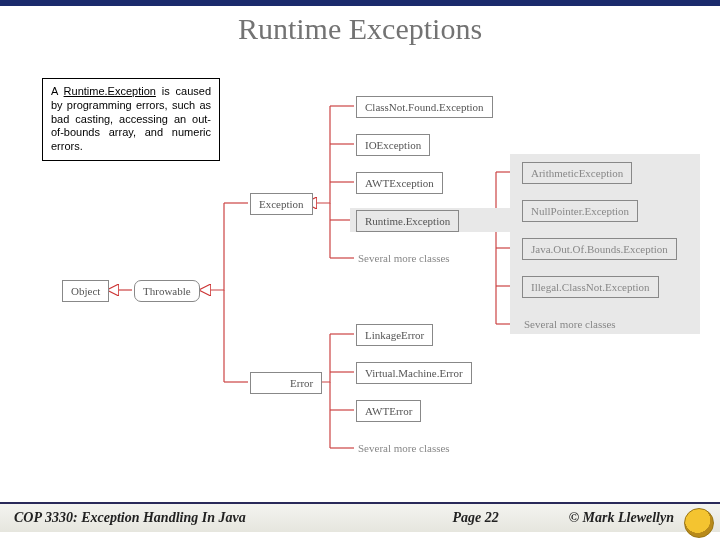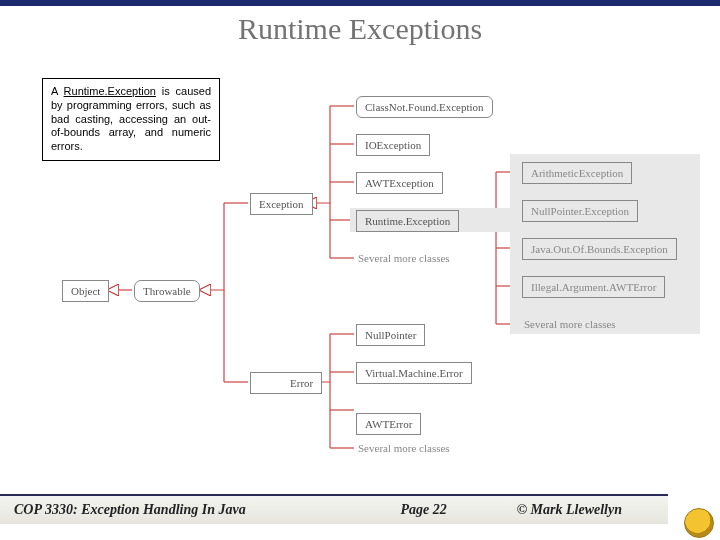--- a/index.html
+++ b/index.html
@@ -7,21 +7,21 @@
   .topbar { height: 6px; background: #1a2a6c; }
   .title { text-align: center; font-size: 30px; color: #737373; margin-top: 6px; font-weight: normal; }
   .callout { position: absolute; left: 30px; top: 78px; width: 178px; border: 1px solid #000; padding: 6px 8px; font-family: Arial, sans-serif; font-size: 11px; text-align: justify; line-height: 1.25; margin-left: 12px; }
   .callout .u { text-decoration: underline; }
   .diagram { position: absolute; left: 0; top: 72px; width: 720px; height: 400px; }
   .node { position: absolute; border: 1px solid #888; background: #fff; font-family: "Times New Roman", serif; font-size: 11px; color: #555; padding: 4px 8px; white-space: nowrap; }
   .grey { color: #888; }
   .hl { background: #e8e8e8; }
   .more { position: absolute; font-family: "Times New Roman", serif; font-size: 11px; color: #888; white-space: nowrap; }
   svg.lines { position: absolute; left: 0; top: 0; width: 720px; height: 400px; }
-  .footer { position: absolute; left: 0; bottom: 16px; width: 668px; height: 30px; border-top: 2px solid #2a2a5a; background: linear-gradient(#f4f4f0,#e6e6de); display: flex; align-items: center; font-style: italic; font-weight: bold; font-size: 14px; color: #222; }
+  .footer { position: absolute; left: 0; bottom: 8px; width: 720px; height: 30px; border-top: 2px solid #2a2a5a; background: linear-gradient(#f4f4f0,#e6e6de); display: flex; align-items: center; font-style: italic; font-weight: bold; font-size: 14px; color: #222; }
   .footer .course { padding-left: 14px; flex: 0 0 auto; }
   .footer .spacer { flex: 1 1 auto; }
   .footer .page { flex: 0 0 auto; padding-right: 70px; }
   .footer .copy { flex: 0 0 auto; padding-right: 46px; }
   .logo { position: absolute; right: 6px; bottom: 2px; width: 30px; height: 30px; border-radius: 50%; background: radial-gradient(circle at 45% 40%, #f4c430 0 55%, #b88a1a 56% 100%); border: 1px solid #9a7512; }
 </style>
 </head>
 <body>
 
 <div class="topbar"></div>
@@ -73,35 +73,35 @@
 
     <rect x="350" y="136" width="330" height="24" fill="#e8e8e8"></rect>
     <rect x="510" y="82" width="190" height="180" fill="#e8e8e8"></rect>
   </svg>
 
   <div class="node" style="left:62px; top:208px;">Object</div>
   <div class="node" style="left:134px; top:208px;border-radius:7px;">Throwable</div>
   <div class="node" style="left:250px; top:121px;">Exception</div>
   <div class="node" style="left:250px; top:300px;padding-left:39px;">Error</div>
 
-  <div class="node" style="left:356px; top:24px;border-radius:6px;">ClassNot.Found.Exception</div>
+  <div class="node" style="left:356px; top:24px;">ClassNot.Found.Exception</div>
   <div class="node" style="left:356px; top:62px;">IOException</div>
   <div class="node" style="left:356px; top:100px;">AWTException</div>
   <div class="node hl" style="left:356px; top:138px;">Runtime.Exception</div>
   <div class="more" style="left:358px; top:180px;">Several more classes</div>
 
-  <div class="node" style="left:356px; top:252px;">NullPointer</div>
+  <div class="node" style="left:356px; top:252px;">LinkageError</div>
   <div class="node" style="left:356px; top:290px;">Virtual.Machine.Error</div>
-  <div class="node" style="left:356px; top:328px;margin-top:13px;">AWTError</div>
+  <div class="node" style="left:356px; top:328px;">AWTError</div>
   <div class="more" style="left:358px; top:370px;">Several more classes</div>
 
   <div class="node hl grey" style="left:522px; top:90px;">ArithmeticException</div>
   <div class="node hl grey" style="left:522px; top:128px;">NullPointer.Exception</div>
   <div class="node hl grey" style="left:522px; top:166px;">Java.Out.Of.Bounds.Exception</div>
-  <div class="node hl grey" style="left:522px; top:204px;">Illegal.Argument.AWTError</div>
+  <div class="node hl grey" style="left:522px; top:204px;">Illegal.ClassNot.Exception</div>
   <div class="more" style="left:524px; top:246px;">Several more classes</div>
 </div>
 
 <div class="footer">
   <span class="course">COP 3330:  Exception Handling In Java</span>
   <span class="spacer"></span>
   <span class="page">Page 22</span>
   <span class="copy">© Mark Llewellyn</span>
 </div>
 <div class="logo"></div>

